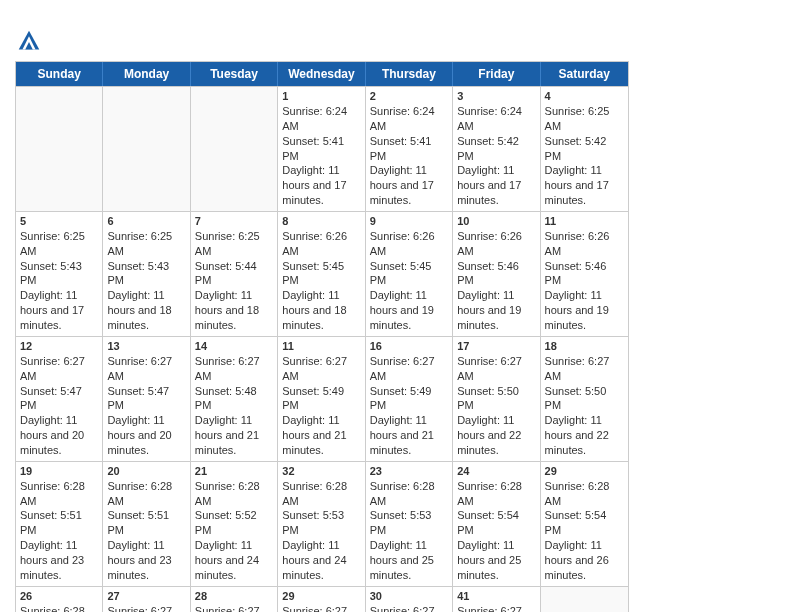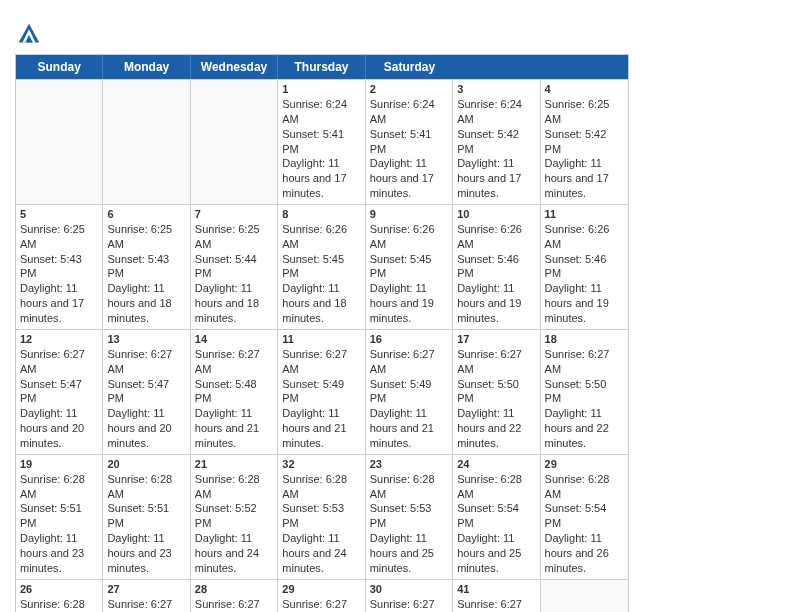--- a/index.html
+++ b/index.html
@@ -6,21 +6,21 @@
     body {
       font-family: Arial, sans-serif;
       background: #fff;
       width: 792px;
       height: 612px;
       overflow: hidden;
     }
     .page {
       width: 644px;
       height: 612px;
-      padding: 20px 15px;
+      padding: 27px 15px;
       display: flex;
       flex-direction: column;
     }
     .header {
       display: flex;
       justify-content: space-between;
       align-items: flex-start;
       margin-bottom: 6px;
     }
     .logo {
@@ -131,22 +131,24 @@
     <div class="title-block">
       <div class="main-title"></div>
       <div class="sub-title"></div>
     </div>
   </div>
 
   <div class="calendar">
     <div class="cal-header">
     <div class="cal-header-cell">Sunday</div>
         <div class="cal-header-cell">Monday</div>
+        <div class="cal-header-cell">Tuesday</div>
         <div class="cal-header-cell">Wednesday</div>
         <div class="cal-header-cell">Thursday</div>
+        <div class="cal-header-cell">Friday</div>
         <div class="cal-header-cell">Saturday</div>
       </div>
     <div class="cal-body">
     <div class="cal-row">
           <div class="cal-cell empty"></div>
           <div class="cal-cell empty"></div>
           <div class="cal-cell empty"></div>
           <div class="cal-cell">
             <span class="day-num">1</span>
             <div class="cell-info">Sunrise: 6:24 AM<br>Sunset: 5:41 PM<br>Daylight: 11 hours and 17 minutes.</div>

